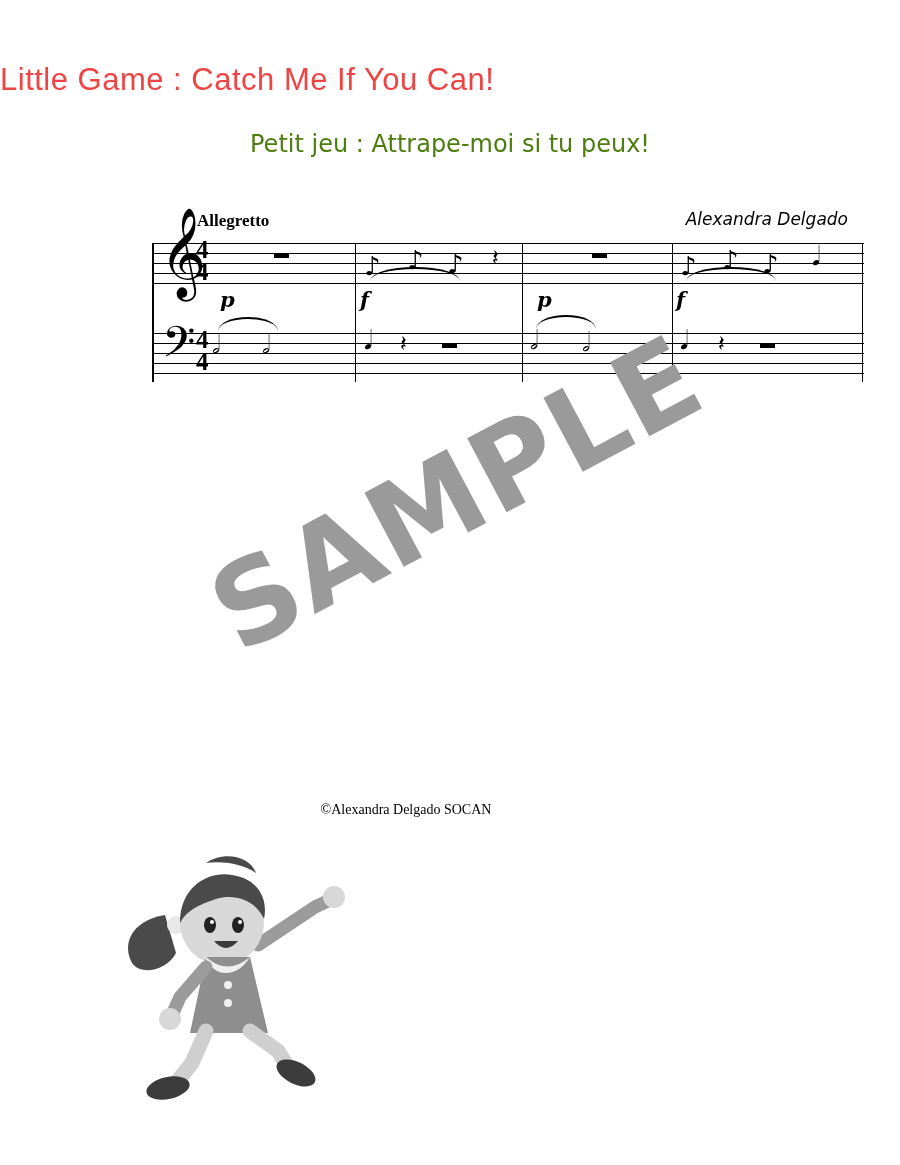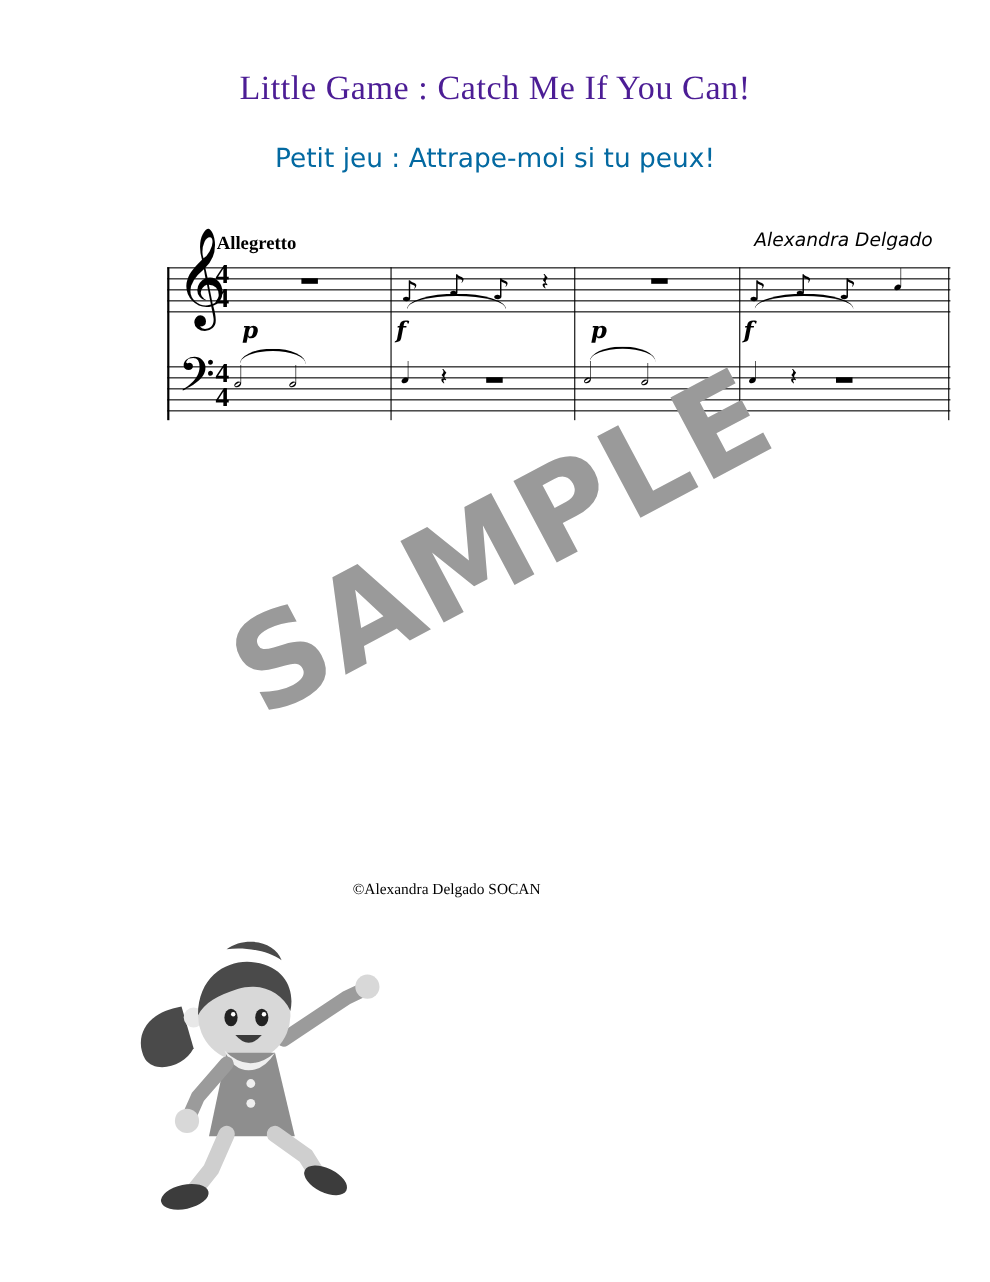--- a/index.html
+++ b/index.html
@@ -15,35 +15,35 @@
     font-family: "Liberation Sans", sans-serif;
     color: #000;
   }
 
   
   .title-main {
     position: absolute;
     top: 62px;
     left: 0;
     width: 900px;
-    text-align: center;
-    font-family: Liberation Serif, serif;
+    text-align: left;
+    font-family: Liberation Sans, sans-serif;
     font-size: 31px;
     letter-spacing: 0.5px;
-    color: #4c1d95;
+    color: #ef4444;
   }
   .title-sub {
     position: absolute;
     top: 130px;
     left: 0;
     width: 900px;
     text-align: center;
     font-family: "DejaVu Sans", sans-serif;
     font-size: 24px;
-    color: #0369a1;
+    color: #4d7c0f;
   }
 
   
   .tempo {
     position: absolute;
     top: 211px;
     left: 197px;
     font-family: "Liberation Serif", serif;
     font-weight: bold;
     font-size: 17px;

